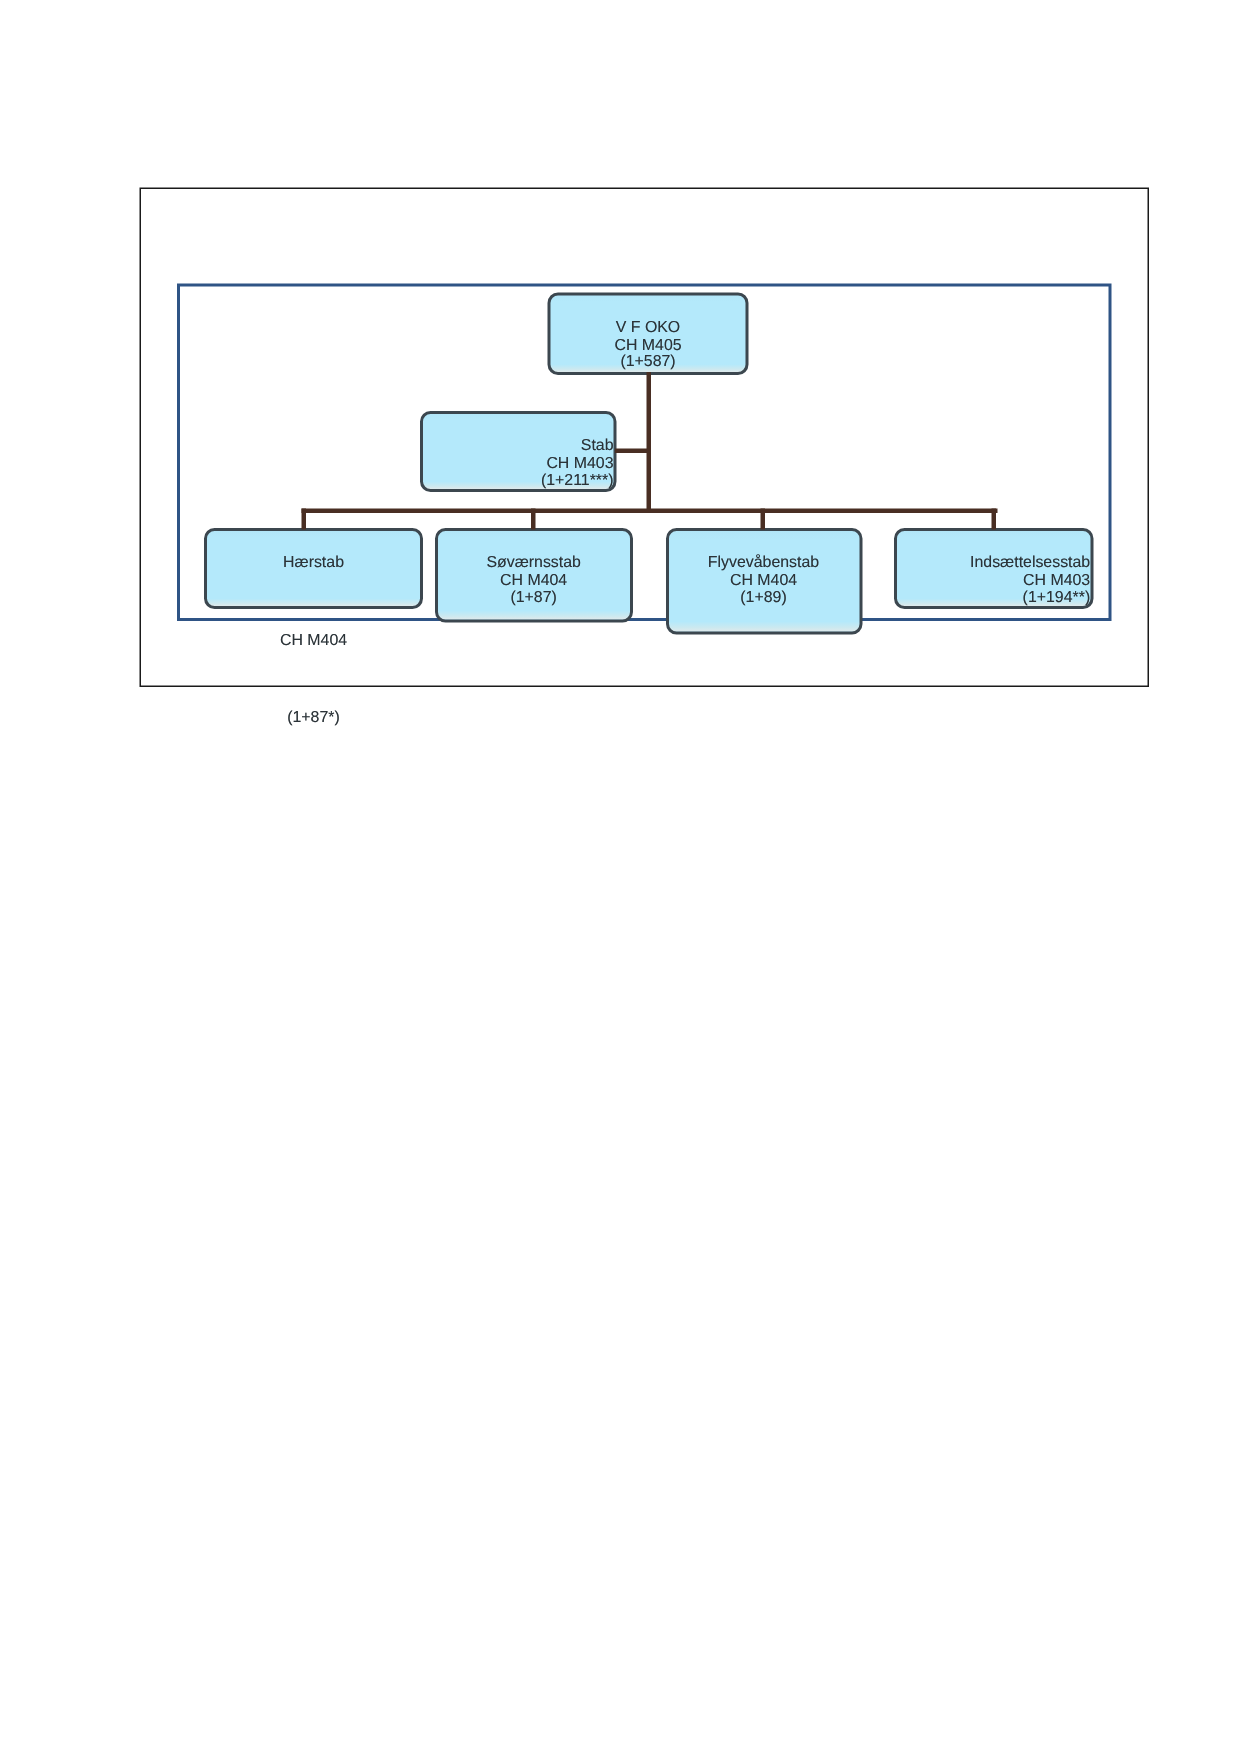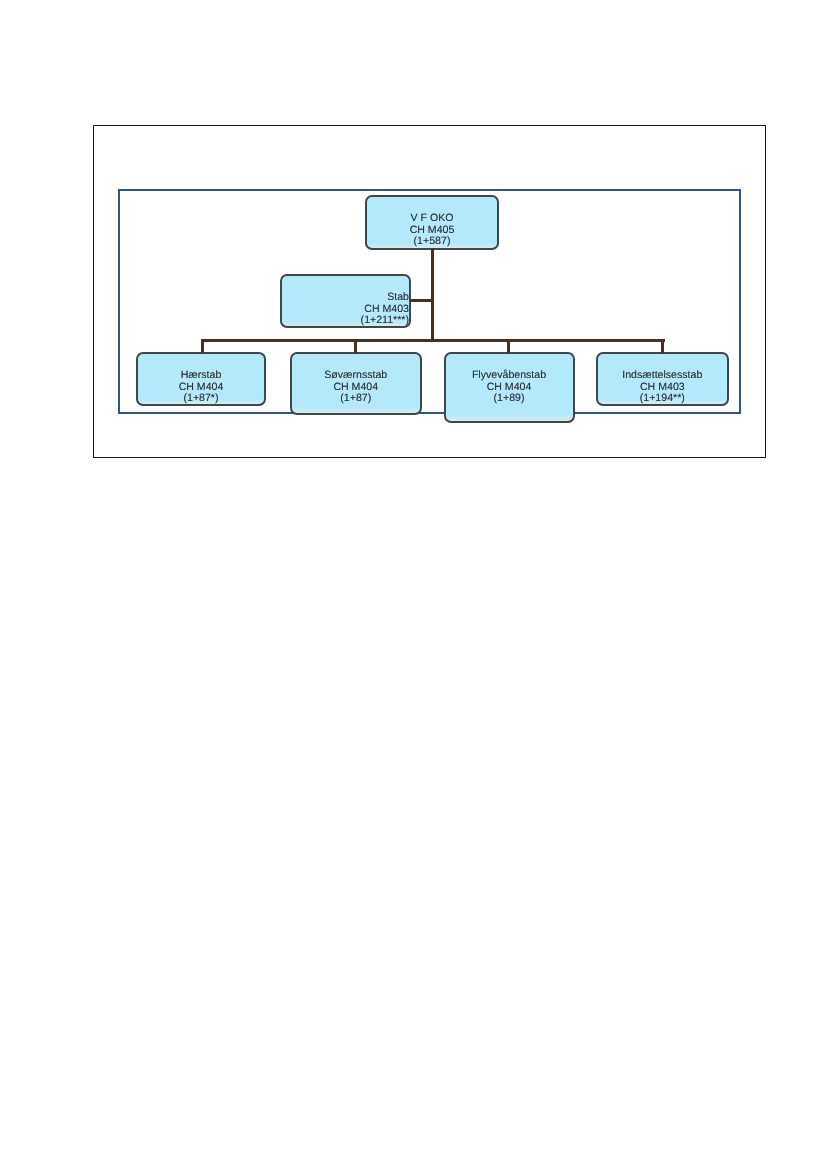--- a/index.html
+++ b/index.html
@@ -28,39 +28,39 @@
     <div class="ln">CH M405</div>
     <div class="ln">(1+587)</div>
   </div>
 
   <div class="node" style="left:280px;top:274px;width:131px;height:53.5px;align-items:flex-end;">
     <div class="ln">Stab</div>
     <div class="ln">CH M403</div>
     <div class="ln">(1+211***)</div>
   </div>
 
-  <div class="node" style="left:136px;top:352px;width:130px;height:53.5px;">
+  <div class="node" style="left:136px;top:352px;width:146px;height:53.5px;gap:40px;">
     <div class="ln">Hærstab</div>
     <div class="ln">CH M404</div>
     <div class="ln">(1+87*)</div>
   </div>
 
   <div class="node" style="left:290px;top:352px;width:131.5px;height:63px;">
     <div class="ln">Søværnsstab</div>
     <div class="ln">CH M404</div>
     <div class="ln">(1+87)</div>
   </div>
 
   <div class="node" style="left:443.5px;top:352px;width:131px;height:71px;">
     <div class="ln">Flyvevåbenstab</div>
     <div class="ln">CH M404</div>
     <div class="ln">(1+89)</div>
   </div>
 
-  <div class="node" style="left:595.8px;top:352px;width:133px;height:53.5px;">
+  <div class="node" style="left:595.8px;top:352px;width:133px;height:53.5px;align-items:flex-end;">
     <div class="ln">Indsættelsesstab</div>
     <div class="ln">CH M403</div>
     <div class="ln">(1+194**)</div>
   </div>
 
   <div class="conn" style="left:430.5px;top:248px;width:3px;height:93px;"></div>
   <div class="conn" style="left:410px;top:299px;width:24px;height:3px;"></div>
   <div class="conn" style="left:201px;top:338.8px;width:463.5px;height:2.9px;"></div>
   <div class="conn" style="left:201px;top:338.8px;width:3px;height:14px;"></div>
   <div class="conn" style="left:354px;top:338.8px;width:3px;height:14px;"></div>

